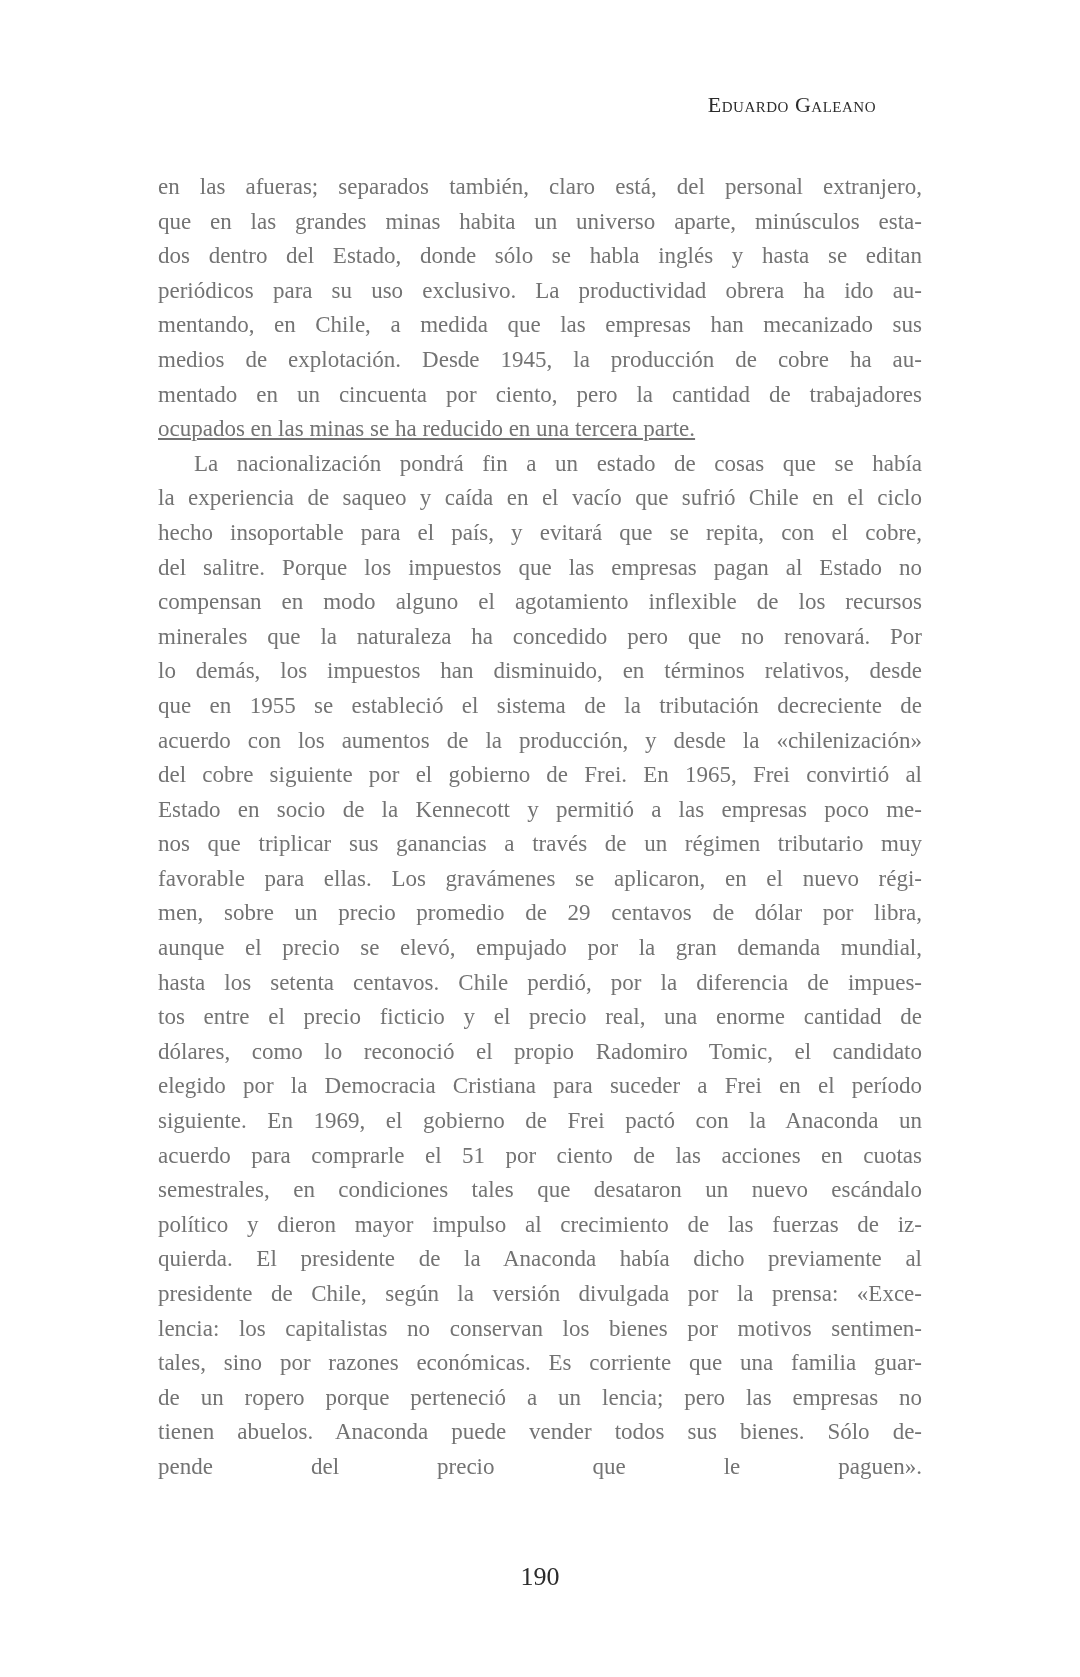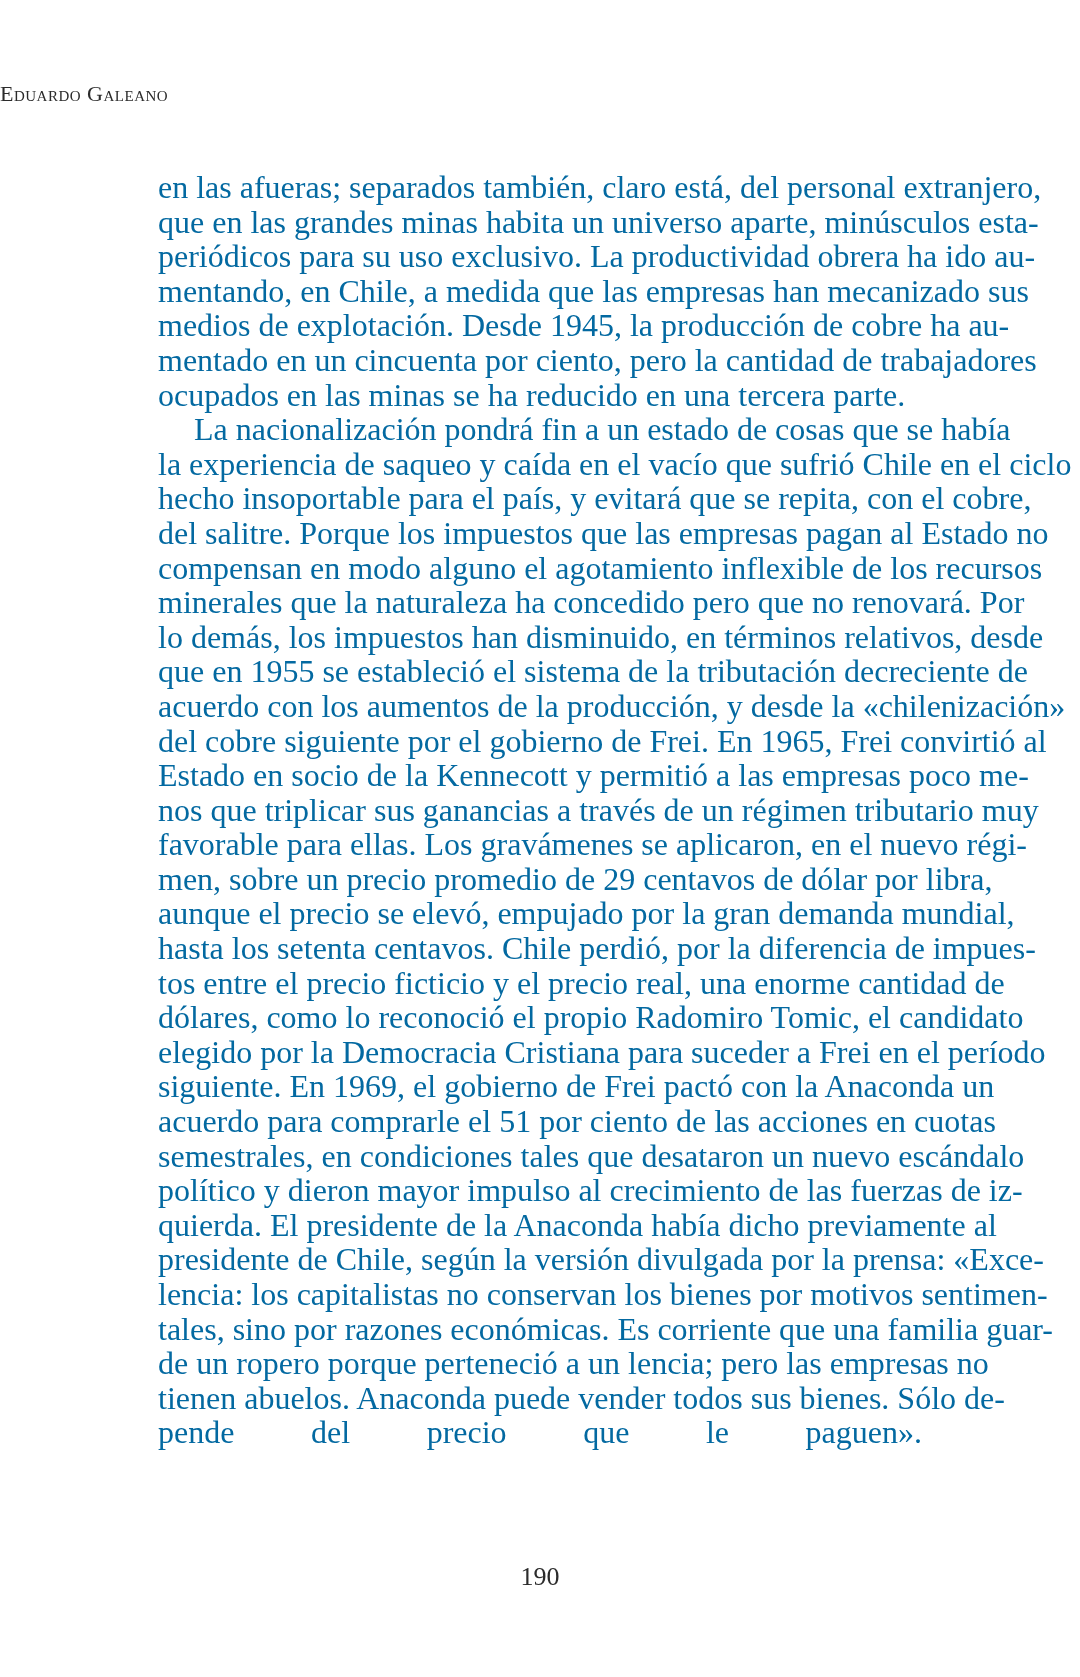--- a/index.html
+++ b/index.html
@@ -1,48 +1,49 @@
 <!DOCTYPE html>
 <html><head>
 <meta charset="utf-8">
 <style>
   html, body { margin:0; padding:0; background:#ffffff; }
   body { width:1080px; height:1677px; position:relative; overflow:hidden; }
   .running-head {
-    position:absolute; top:81px; left:0; width:876px; text-align:left;
+    position:absolute; top:92px; left:0; width:876px; text-align:right;
     font-family:"Liberation Serif", "DejaVu Serif", serif;
     font-size:22px; color:#2b2b2b; letter-spacing:0.5px;
     font-variant: small-caps;
   }
   .text-block {
     position:absolute; left:158px; top:170px; width:764px;
     font-family:"Liberation Serif", "DejaVu Serif", serif;
-    font-size:32px; line-height:34.6px; color:#0369a1;
+    font-size:23px; line-height:34.6px; color:#737373;
   }
   .line {
     display:block; white-space:nowrap; text-align:justify;
     text-align-last:justify; height:34.6px;
   }
-  .line.last { text-align-last:left; }
+  .line.last { text-align-last:left;text-decoration:underline; }
   .line.indent { padding-left:36px; }
   .page-number {
     position:absolute; top:1562px; left:0; width:1080px; text-align:center;
     font-family:"Liberation Serif", "DejaVu Serif", serif;
     font-size:26px; color:#2b2b2b;
   }
 </style>
 </head>
 <body>
 
 <div class="running-head">Eduardo Galeano</div>
 
 <div class="text-block">
   <div>
     <span class="line">en las afueras; separados también, claro está, del personal extranjero,</span>
     <span class="line">que en las grandes minas habita un universo aparte, minúsculos esta-</span>
+    <span class="line">dos dentro del Estado, donde sólo se habla inglés y hasta se editan</span>
     <span class="line">periódicos para su uso exclusivo. La productividad obrera ha ido au-</span>
     <span class="line">mentando, en Chile, a medida que las empresas han mecanizado sus</span>
     <span class="line">medios de explotación. Desde 1945, la producción de cobre ha au-</span>
     <span class="line">mentado en un cincuenta por ciento, pero la cantidad de trabajadores</span>
     <span class="line last">ocupados en las minas se ha reducido en una tercera parte.</span>
   </div>
   <div>
     <span class="line indent">La nacionalización pondrá fin a un estado de cosas que se había</span>
     <span class="line">la experiencia de saqueo y caída en el vacío que sufrió Chile en el ciclo</span>
     <span class="line">hecho insoportable para el país, y evitará que se repita, con el cobre,</span>

